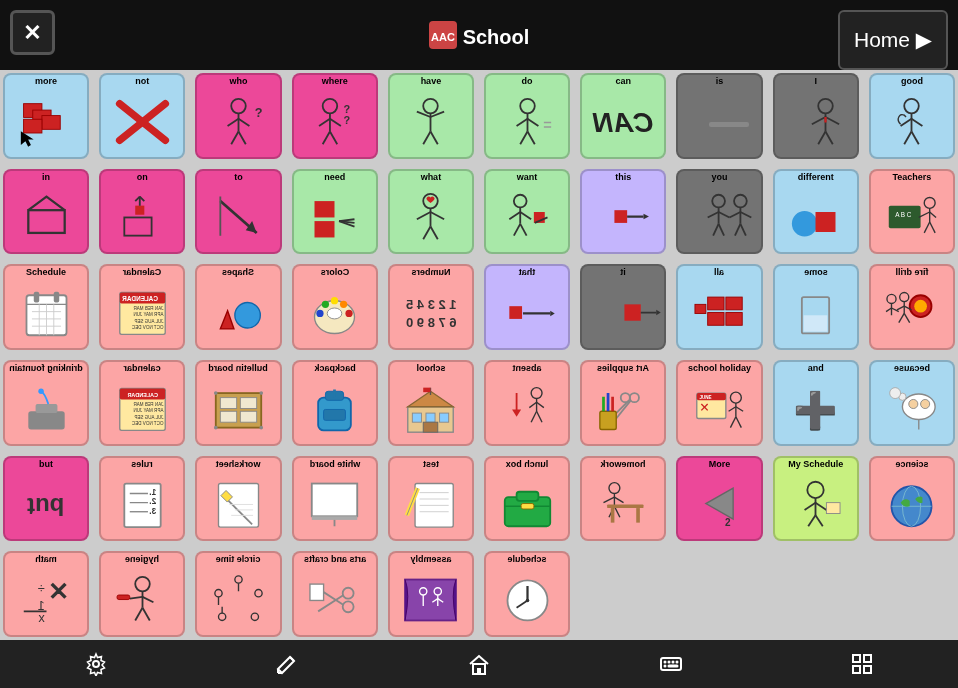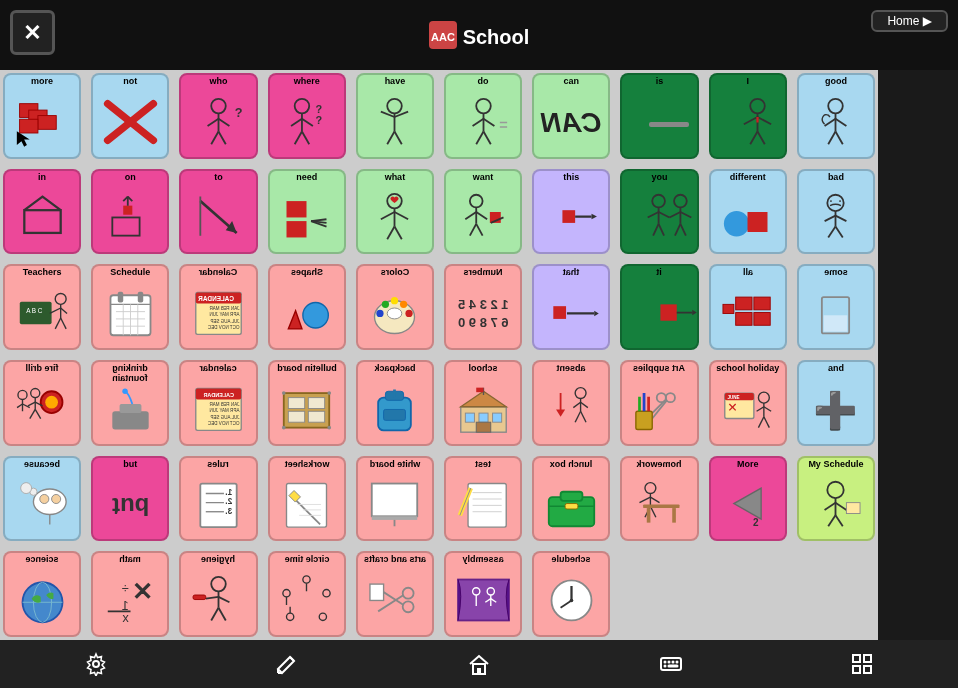--- a/index.html
+++ b/index.html
@@ -48,31 +48,31 @@
       gap: 6px;
     }
     #home-btn {
       position: absolute;
       right: 10px;
       top: 10px;
       background: #222;
       border: 2px solid #555;
       border-radius: 6px;
       color: white;
-      font-size: 12px;
-      padding: 2px 14px;
+      font-size: 21px;
+      padding: 16px 14px;
       cursor: pointer;
       display: flex;
       align-items: center;
       gap: 4px;
     }
 
     
     #grid-area {
-      width: 878px;
+      width: 958px;
       height: 570px;
       background: #ccc;
       display: grid;
       grid-template-rows: repeat(6, 1fr);
       grid-template-columns: repeat(10, 1fr);
       gap: 10px;
       padding: 3px;
     }
 
     .cell {
@@ -85,21 +85,21 @@
       position: relative;
       border: 2px solid rgba(0,0,0,0.2);
       overflow: hidden;
       cursor: pointer;
     }
 
     
     .bg-blue { background: #a8d8f0; }
     .bg-purple { background: #ec4899; }
     .bg-green { background: #a8e8a8; }
-    .bg-yellow { background: #15803d; padding-left: 24px; }
+    .bg-yellow { background: #737373; padding-left: 24px; }
     .bg-orange { background: #fca5a5; }
     .bg-gray { background: #c4b5fd; text-decoration: underline; }
     .bg-white { background: #ec4899; }
     .bg-lime { background: #c8f080; }
 
     
     #bottom-bar {
       width: 958px;
       height: 48px;
       background: #222;
@@ -371,35 +371,20 @@
   </div>
 
   <div class="cell bg-blue">
     <span class="label-top">different</span>
     <svg class="cell-svg" viewBox="0 0 60 55">
       <circle cx="18" cy="35" r="14" fill="#3399dd"></circle>
       <rect x="30" y="22" width="22" height="22" fill="#cc2222"></rect>
     </svg>
   </div>
 
-  <div class="cell bg-blue">
-    <span class="label-top">bad</span>
-    <svg class="cell-svg" viewBox="0 0 60 55">
-      <circle cx="30" cy="12" r="9" fill="none" stroke="#333" stroke-width="2"></circle>
-
-      <line x1="25" y1="9" x2="25" y2="11" stroke="#333" stroke-width="1.5"></line>
-      <line x1="35" y1="9" x2="35" y2="11" stroke="#333" stroke-width="1.5"></line>
-      <path d="M24 15 Q30 12 36 15" fill="none" stroke="#333" stroke-width="1.5"></path>
-      <line x1="30" y1="21" x2="30" y2="38" stroke="#333" stroke-width="2"></line>
-      <line x1="30" y1="26" x2="18" y2="32" stroke="#333" stroke-width="2"></line>
-      <line x1="30" y1="26" x2="42" y2="32" stroke="#333" stroke-width="2"></line>
-      <line x1="30" y1="38" x2="22" y2="50" stroke="#333" stroke-width="2"></line>
-      <line x1="30" y1="38" x2="38" y2="50" stroke="#333" stroke-width="2"></line>
-    </svg>
-  </div>
 
   <div class="cell bg-orange">
     <span class="label-top">Teachers</span>
     <svg class="cell-svg" viewBox="0 0 60 55">
 
       <rect x="5" y="15" width="35" height="25" fill="#2d5a2d" rx="2"></rect>
       <text x="12" y="28" font-size="7" fill="white">A B C</text>
 
       <circle cx="50" cy="12" r="6" fill="none" stroke="#333" stroke-width="1.5"></circle>
       <line x1="50" y1="18" x2="50" y2="33" stroke="#333" stroke-width="1.5"></line>

